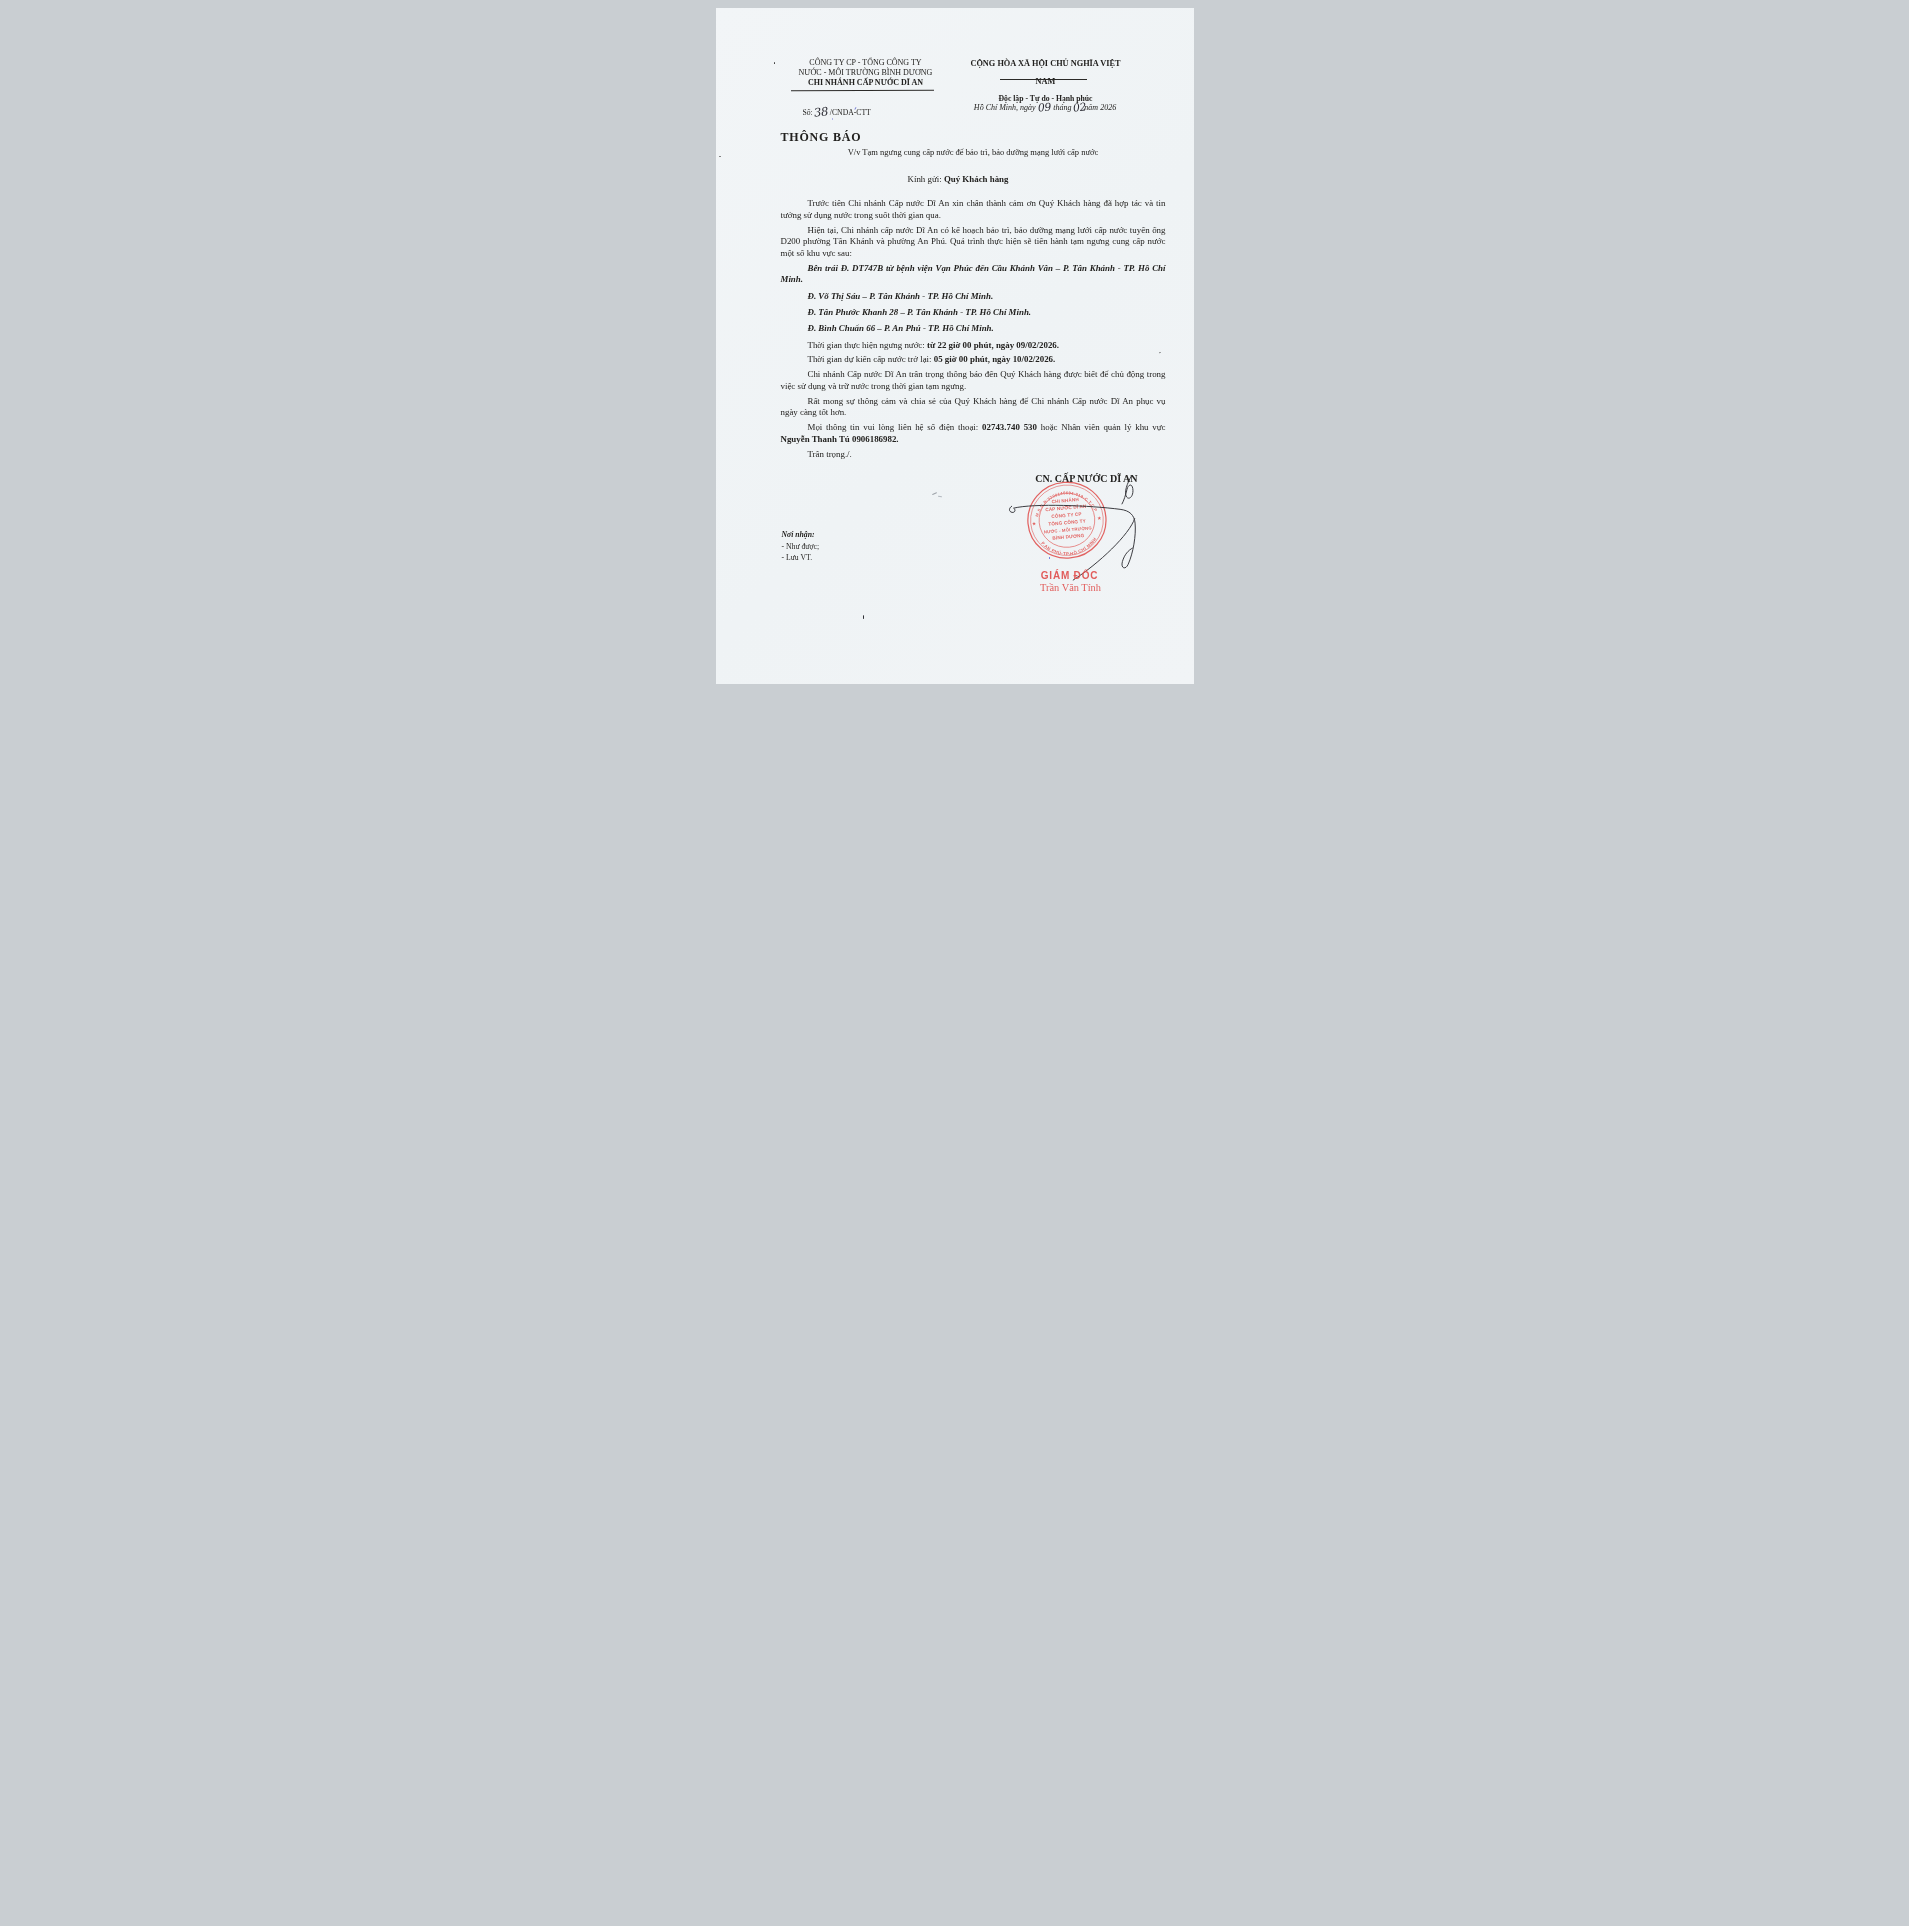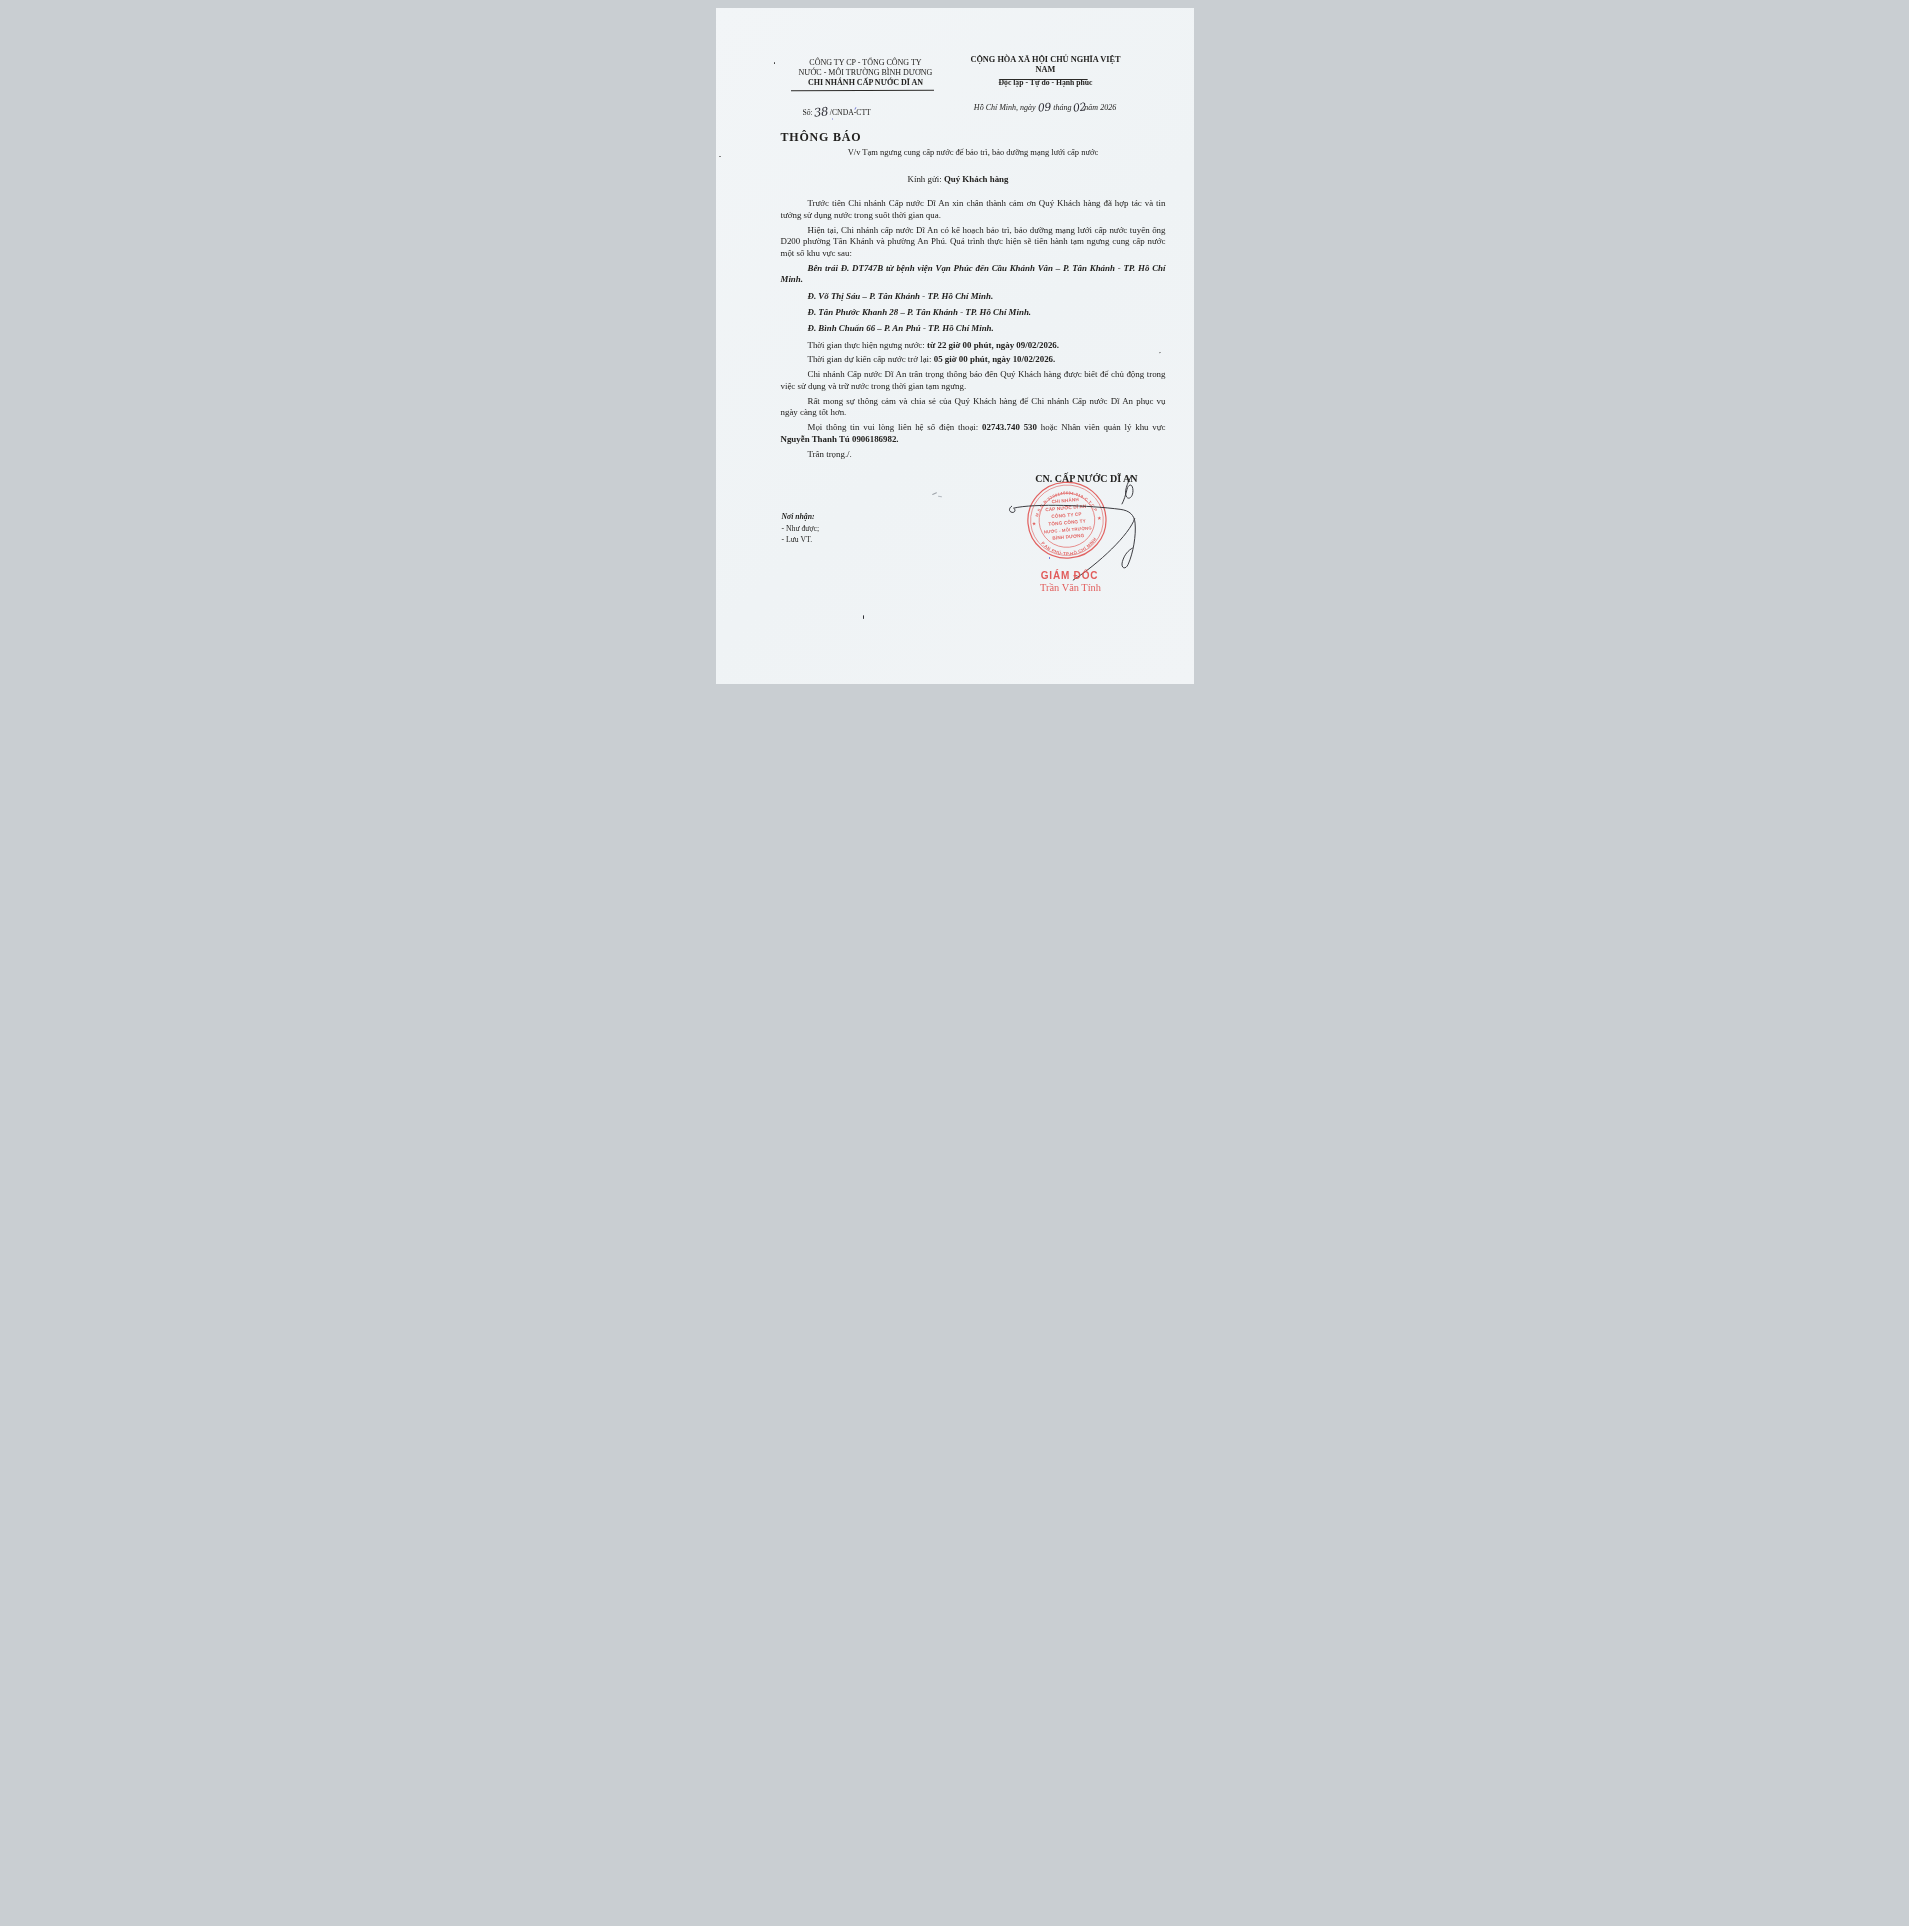--- a/index.html
+++ b/index.html
@@ -10,21 +10,21 @@
     position:relative; width:478px; height:676px; margin:8px auto;
     background:linear-gradient(135deg,#f2f5f7 0%,#eff3f5 55%,#f1f4f6 100%);
     font-family:"Liberation Serif","DejaVu Serif",serif; color:var(--ink);
     overflow:hidden;
   }
   .abs{position:absolute;}
   
   .hdr-left{left:50px; top:50px; width:200px; text-align:center; line-height:10px; font-size:8px;}
   .hdr-left .l3{font-weight:bold; font-size:8px;}
   .hdr-right{left:247px; top:47px; width:166px; text-align:center; font-weight:bold;}
-  .hdr-right .r1{font-size:8.3px; line-height:10px;}
+  .hdr-right .r1{font-size:8.3px; line-height:18px;}
   .hdr-right .r2{font-size:7.7px; margin-top:2.7px;}
   .uline{background:#2b2a28; height:1.2px;}
   .uline-left{left:75px; top:82px; width:143px; transform:rotate(-.2deg);}
   .uline-right{left:284px; top:71px; width:87px; height:1px;}
   
   .so-line{left:87px; top:97px; font-size:7.7px; white-space:nowrap;}
   .hand{font-family:"DejaVu Serif",serif; font-style:italic; color:var(--hand); letter-spacing:-0.4px;}
   .hand-38{display:inline-block; font-size:11.6px; transform:rotate(-7deg); margin:0 2.3px 0 0.8px; vertical-align:-1.5px;}
   .date-line{left:239px; top:93px; width:181px; text-align:center; font-style:italic; font-size:8px; white-space:nowrap;}
   .hand-day{display:inline-block; font-size:10.8px; transform:rotate(-5deg); margin:0 1.9px 0 2.7px; vertical-align:-0.8px;}
@@ -38,21 +38,21 @@
   .content p{margin:0 0 3.1px 0; text-indent:27px;}
   .content p.area{font-weight:bold; font-style:italic; margin-bottom:4.6px;}
   .content p.closing{margin-top:2.3px; text-align:left;}
   .b{font-weight:bold;}
   
   .sig-title{left:299px; top:465px; width:123px; text-align:right; font-size:10px; font-weight:bold; white-space:nowrap;}
   .giam-doc{left:306px; top:562px; width:96px; text-align:center; font-size:10px; font-weight:bold;
             font-family:"Liberation Sans","DejaVu Sans",sans-serif; letter-spacing:0.8px; color:var(--stamp-red); opacity:.92;}
   .sig-name{left:299px; top:574px; width:112px; text-align:center; font-size:10.4px; color:var(--stamp-red); opacity:.9;}
   
-  .recipients{left:66px; top:503px; font-size:7.7px; line-height:11.6px;}
+  .recipients{left:66px; top:521px; font-size:7.7px; line-height:11.6px;}
   .recipients .lbl{font-weight:bold; font-style:italic;}
   
   .stamp{left:308px; top:472px; width:86px; height:82px; transform:rotate(-5deg); opacity:.88;}
   .stamp-arc{font-family:"Liberation Sans","DejaVu Sans",sans-serif; font-size:10.5px; font-weight:bold;
              fill:var(--stamp-red); letter-spacing:1px;}
   .stamp-arc-b{font-size:11px; letter-spacing:1.2px;}
   .stamp-c{font-family:"Liberation Sans","DejaVu Sans",sans-serif; font-size:12px; font-weight:bold;
            fill:var(--stamp-red); text-anchor:middle; letter-spacing:.4px;}
   .stamp-c.small{font-size:11px;}
   .stamp-star{font-size:13px; fill:var(--stamp-red);}

